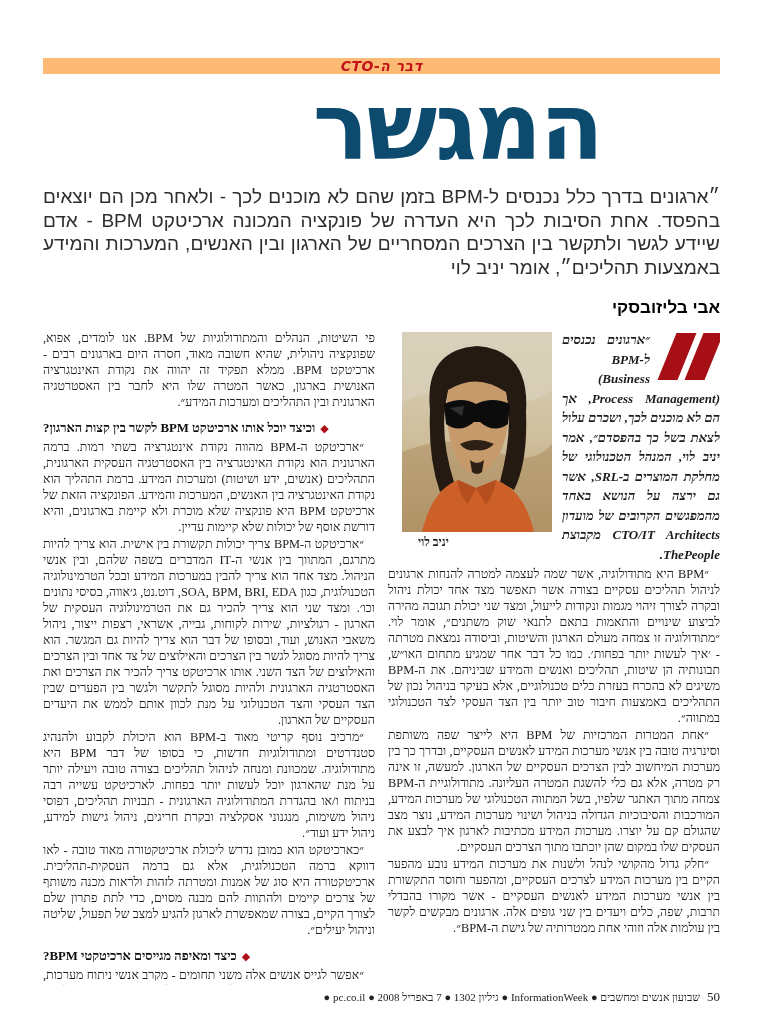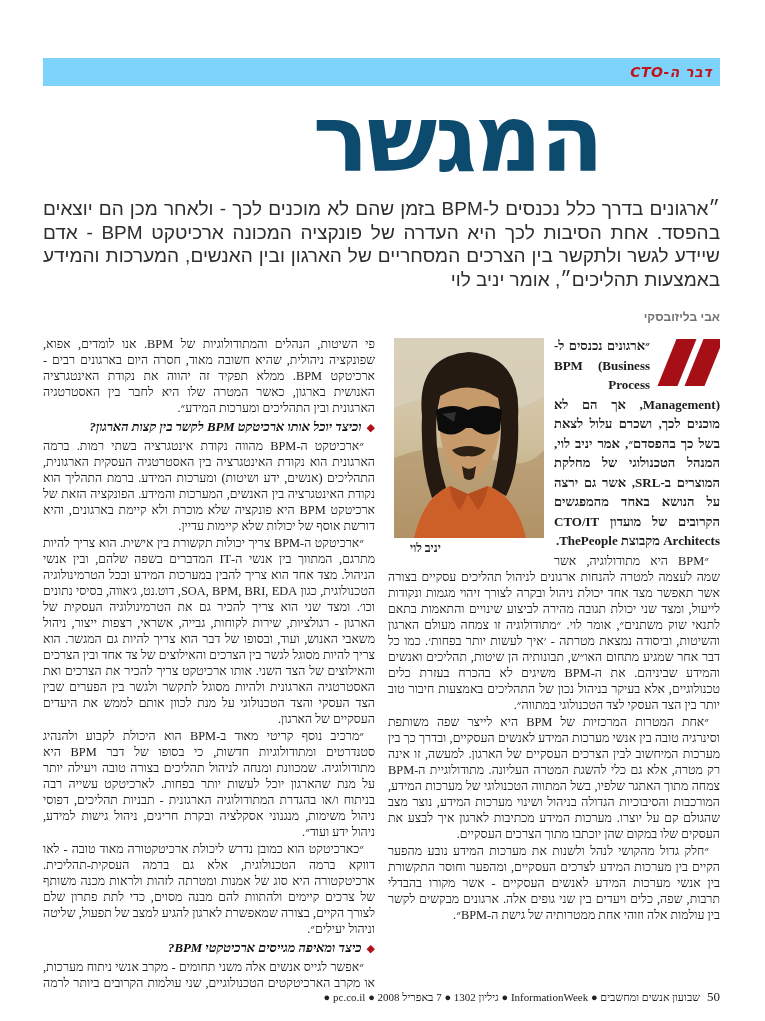--- a/index.html
+++ b/index.html
@@ -4,70 +4,70 @@
 <style>
   html,body{margin:0;padding:0;background:#e9e9e9;}
   .page{
     width:765px;height:1021px;background:#ffffff;position:relative;
     margin:0 auto;overflow:hidden;direction:rtl;
     font-family:"Liberation Serif","DejaVu Serif",serif;color:#1c1c1c;
   }
   .content{position:absolute;right:45px;left:43px;top:0;}
   
   .kicker-bar{
-    margin-top:58px;height:28px;background:#7dd3fc;
-    display:flex;align-items:center;justify-content:flex-start;
+    margin-top:58px;height:16px;background:#fdba74;
+    display:flex;align-items:center;justify-content:center;
   }
   .kicker-label{
     color:#c3121a;font-family:"DejaVu Sans","Liberation Sans",sans-serif;
     font-weight:bold;font-style:italic;font-size:14px;line-height:20px;
     padding:0 8px;letter-spacing:.5px;
   }
   
   .headline{
     margin:4px 118px 0 0;font-family:"DejaVu Sans","Liberation Sans",sans-serif;
     font-weight:800;font-size:93px;line-height:98px;color:#0c4a6e;
     letter-spacing:-2px;text-align:right;
   }
   
   .lede{
     margin-top:9px;font-family:"Liberation Sans","DejaVu Sans",sans-serif;
     font-size:19px;line-height:23.5px;color:#2e2e2e;text-align:justify;
   }
   .byline{
     font-family:"Liberation Sans","DejaVu Sans",sans-serif;
-    font-weight:bold;font-size:12px;color:#737373;
+    font-weight:bold;font-size:17px;color:#000000;
   }
   
   .cols{
     margin-top:12px;display:grid;grid-template-columns:1fr 1fr;gap:13px;
     height:655px;overflow:hidden;
   }
   .col{font-size:12.4px;line-height:16px;text-align:justify;}
   .col p{margin:0 0 1px 0;text-indent:11px;}
   .col p.flush{text-indent:0;}
   .col p.intro{
     font-weight:bold;font-size:13px;line-height:19.5px;text-indent:0;
-    text-align:justify;margin-bottom:2px;
+    text-align:justify;margin-bottom:2px;font-style:italic;
   }
   .sec-h{
-    font-weight:bold;font-size:12.8px;line-height:17px;margin:3px 0 2px 0;
-    text-align:right;color:#0d0d0d;font-style:italic;
+    font-weight:bold;font-size:12.8px;line-height:17px;margin:10px 0 2px 0;
+    text-align:left;color:#0d0d0d;
   }
   .diamond{color:#b01118;font-size:11px;margin-left:5px;}
   
   .pullquote{
     float:right;width:58px;height:47px;margin:3px 0 8px 12px;position:relative;
   }
   .pq-bar{position:absolute;top:0;width:20px;height:47px;background:#a50f15;transform:skewX(-22deg);}
   .pq-bar.b1{right:6px;}
   .pq-bar.b2{right:33px;}
   
   .photo{
-    float:left;width:148px;margin:2px 10px 2px 8px;padding:0;
+    float:left;width:148px;margin:2px 10px 2px 16px;padding:0;
   }
   .photo svg{display:block;width:150px;height:200px;}
   .photo figcaption{
     font-weight:bold;font-size:12px;text-align:left;padding-left:14px;margin-top:2px;
   }
   
   .footer{
     position:absolute;right:45px;bottom:16px;display:flex;align-items:baseline;gap:7px;
     font-family:"Liberation Serif","DejaVu Serif",serif;
   }

